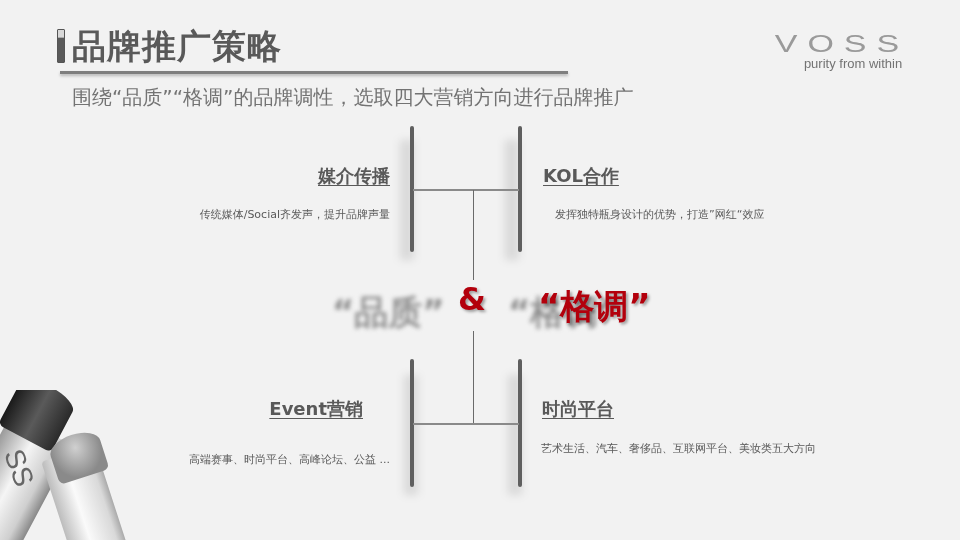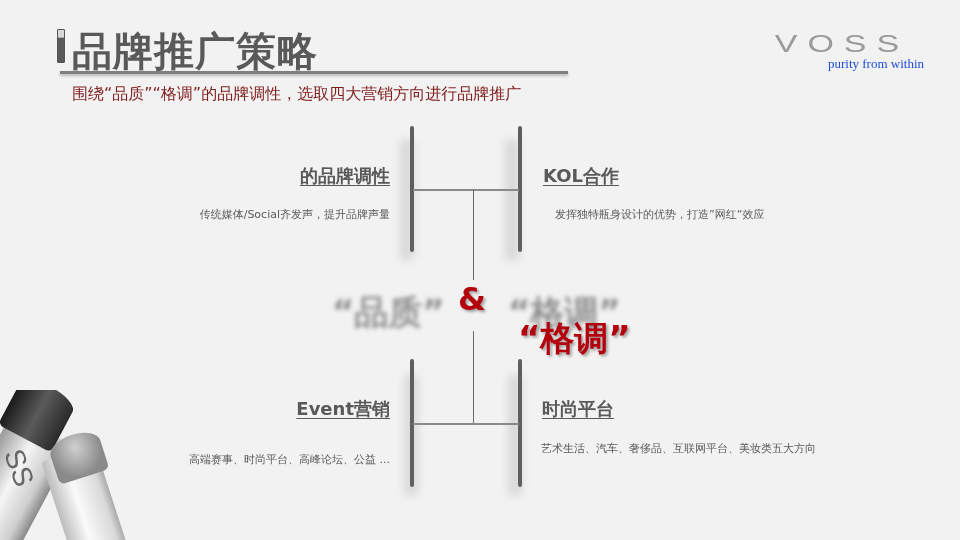--- a/index.html
+++ b/index.html
@@ -1,26 +1,26 @@
 <!DOCTYPE html>
 <html><head>
 <meta charset="utf-8">
 <style>
   * { margin:0; padding:0; box-sizing:border-box; }
   html, body { width:960px; height:540px; overflow:hidden; }
   body { background:#f2f2f2; font-family:"DejaVu Sans", "Liberation Sans", sans-serif; color:#595959; position:relative; }
 
   .title-bar { position:absolute; left:57px; top:29px; width:8px; height:34px; background:linear-gradient(180deg,#d8d8d8 0%,#d8d8d8 22%,#5a5a5a 26%,#5a5a5a 100%); border:1px solid #555; border-radius:1px; }
-  .title { position:absolute; left:72px; top:24px; font-size:40px; font-weight:bold; color:#595959; letter-spacing:1px; }
+  .title { position:absolute; left:72px; top:24px; font-size:34px; font-weight:bold; color:#595959; letter-spacing:1px; }
   .title-rule { position:absolute; left:60px; top:71px; width:508px; height:3px; background:#7f7f7f; box-shadow:0 2px 3px rgba(0,0,0,0.25); }
-  .subtitle { position:absolute; left:72px; top:84px; font-size:16px; color:#7f1d1d; }
+  .subtitle { position:absolute; left:72px; top:84px; font-size:20px; color:#737373; }
 
   .logo { position:absolute; left:752px; top:28px; width:172px; text-align:center; }
   .logo-main { font-family:"Liberation Sans", sans-serif; font-size:34px; letter-spacing:10px; color:#9a9a9a; font-weight:normal; line-height:30px; transform:scaleY(0.72); display:block; padding-left:8px; }
-  .logo-tag { font-family:Liberation Serif, serif; font-size:13px; color:#1d4ed8; display:block; margin-top:-2px; margin-left:30px; text-align:right; }
+  .logo-tag { font-family:Liberation Sans, sans-serif; font-size:13px; color:#737373; display:block; margin-top:-2px; margin-left:30px; text-align:center; }
 
   .vbar { position:absolute; width:4px; background:#5f5f5f; border-radius:2px; }
   .vshadow { position:absolute; width:14px; background:rgba(0,0,0,0.10); filter:blur(4px); }
   .hline { position:absolute; height:2px; background:#8a8a8a; }
   .vline { position:absolute; width:1px; background:#6a6a6a; }
 
   .item-title { position:absolute; font-size:18px; font-weight:bold; color:#595959; text-decoration:underline; text-underline-offset:3px; }
   .item-desc { position:absolute; font-size:11px; color:#595959; white-space:nowrap; }
   .right { text-align:right; }
 
@@ -56,37 +56,37 @@
 <div class="vbar" style="left:410px; top:126px; height:126px;"></div>
 <div class="vbar" style="left:518px; top:126px; height:126px;"></div>
 <div class="hline" style="left:413px; top:189px; width:106px;"></div>
 <div class="vline" style="left:473px; top:190px; height:90px;"></div>
 
 <div class="vline" style="left:473px; top:331px; height:94px;"></div>
 <div class="vbar" style="left:410px; top:359px; height:128px;"></div>
 <div class="vbar" style="left:518px; top:359px; height:128px;"></div>
 <div class="hline" style="left:413px; top:423px; width:106px;"></div>
 
-<div class="item-title right" style="right:570px; top:164px;">的品牌调性</div>
+<div class="item-title right" style="right:570px; top:164px;">媒介传播</div>
 <div class="item-desc right" style="right:570px; top:207px;">传统媒体/Social齐发声，提升品牌声量</div>
 
 <div class="item-title" style="left:543px; top:164px;">KOL合作</div>
 <div class="item-desc" style="left:541px; top:207px;margin-left:14px;">发挥独特瓶身设计的优势，打造”网红“效应</div>
 
-<div class="item-title right" style="right:570px; top:397px;">Event营销</div>
+<div class="item-title right" style="right:597px; top:397px;">Event营销</div>
 <div class="item-desc right" style="right:570px; top:452px;">高端赛事、时尚平台、高峰论坛、公益 ...</div>
 
 <div class="item-title" style="left:542px; top:397px;">时尚平台</div>
 <div class="item-desc" style="left:541px; top:441px;text-align:center;">艺术生活、汽车、奢侈品、互联网平台、美妆类五大方向</div>
 
 <div class="center-text">
   <span class="ct-shadow" style="left:2px; top:6px;">“品质”</span>
   <span class="ct-shadow" style="left:178px; top:6px;">“格调”</span>
   <span class="ct-main" style="left:128px; top:-4px; font-size:32px;">&amp;</span>
-  <span class="ct-main" style="left:188px; top:0px;margin-top:32px;">“格调”</span>
+  <span class="ct-main" style="left:208px; top:0px;">“格调”</span>
 </div>
 
 <div class="bottles">
   <div class="bottle1"></div>
   <div class="cap1"></div>
   <div class="bottle2"></div>
   <div class="cap2"></div>
   <span class="bottle-text" style="left:0px; top:62px; transform:rotate(70deg);">SS</span>
 </div>
 

